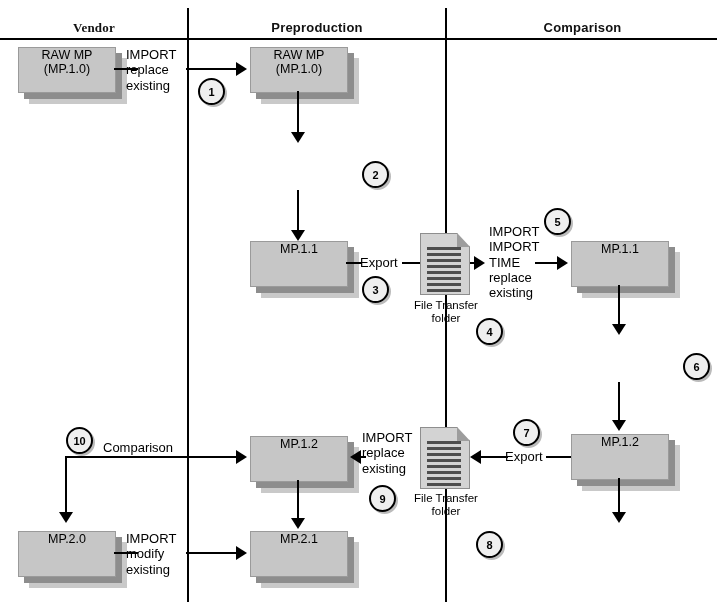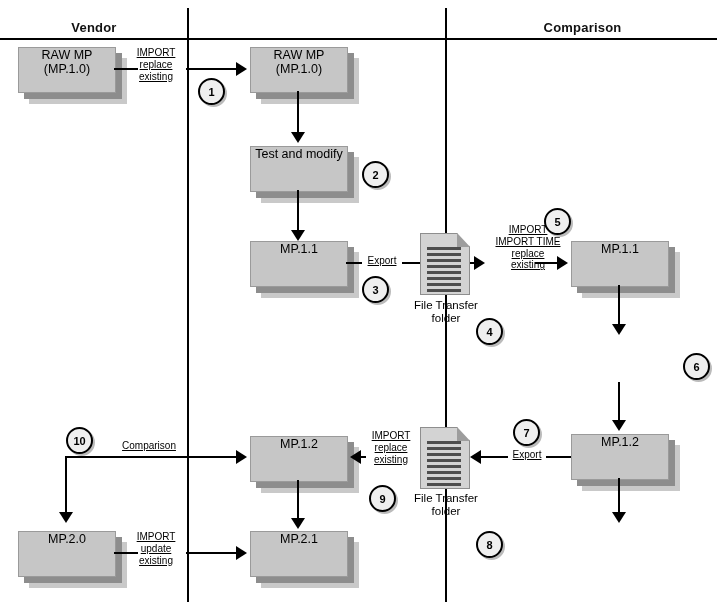--- a/index.html
+++ b/index.html
@@ -30,37 +30,38 @@
   .doc .lines i{display:block;height:3px;background:#4d4d4d;margin-bottom:3px;}
   .doc-label{position:absolute;text-align:center;font-size:11.5px;line-height:1.15;}
 
   
   .circ{position:absolute;width:23px;height:23px;border-radius:50%;
         background:#efefef;border:2px solid #000;
         display:flex;align-items:center;justify-content:center;
         font-size:11px;font-weight:bold;color:#000;box-shadow:2px 2px 0 0 #bbb;}
 
   
-  .elabel{position:absolute;text-align:center;font-size:10px;line-height:1.18;color:#000;text-decoration:underline;}
+  .elabel{position:absolute;font-size:13px;line-height:1.18;color:#000;}
 
   
   .ln{position:absolute;background:#000;}
   .lnh{height:2px;}
   .lnv{width:2px;}
   .arr{position:absolute;width:0;height:0;}
   .arr-r{border-top:7px solid transparent;border-bottom:7px solid transparent;border-left:11px solid #000;}
   .arr-l{border-top:7px solid transparent;border-bottom:7px solid transparent;border-right:11px solid #000;}
   .arr-d{border-left:7px solid transparent;border-right:7px solid transparent;border-top:11px solid #000;}
 </style>
 </head>
 <body>
 
 <div id="stage">
 
-  <div class="lane-title" style="left:0px;top:20px;width:188px;">Vendor</div>
+  <div class="lane-title" style="left:0px;top:20px;width:188px;font-family:Liberation Serif, serif;">Vendor</div>
+  <div class="lane-title" style="left:190px;top:20px;width:254px;">Preproduction</div>
   <div class="lane-title" style="left:448px;top:20px;width:269px;">Comparison</div>
 
   <div class="hrule" style="left:0px;top:38px;width:717px;height:2px;"></div>
   <div class="vrule" style="left:187px;top:8px;height:594px;"></div>
   <div class="vrule" style="left:445px;top:8px;height:594px;"></div>
 
   <div class="box" style="left:18px;top:47px;width:96px;height:44px;">
     <span>
       <span>RAW MP</span>
       <span>(MP.1.0)</span>
@@ -84,23 +85,20 @@
   <div class="box" style="left:250px;top:47px;width:96px;height:44px;">
     <span>
       <span>RAW MP</span>
       <span>(MP.1.0)</span>
     </span>
   </div>
 
   <div class="ln lnv" style="left:297px;top:91px;height:44px;"></div>
   <div class="arr arr-d" style="left:291px;top:132px;"></div>
 
-  <div class="box" style="left:250px;top:146px;width:96px;height:44px;">
-    <span>Test and modify</span>
-  </div>
   <div class="circ" style="left:362px;top:161px;">
     <span>2</span>
   </div>
 
   <div class="ln lnv" style="left:297px;top:190px;height:44px;"></div>
   <div class="arr arr-d" style="left:291px;top:230px;"></div>
 
   <div class="box" style="left:250px;top:241px;width:96px;height:44px;">
     <span>MP.1.1</span>
   </div>
@@ -237,21 +235,21 @@
   <div class="ln lnv" style="left:297px;top:480px;height:40px;"></div>
   <div class="arr arr-d" style="left:291px;top:518px;"></div>
 
   <div class="box" style="left:18px;top:531px;width:96px;height:44px;">
     <span>MP.2.0</span>
   </div>
 
   <div class="ln lnh" style="left:114px;top:552px;width:24px;"></div>
   <div class="elabel" style="left:126px;top:531px;width:60px;">
     <span>IMPORT</span><br>
-    <span>update</span><br>
+    <span>modify</span><br>
     <span>existing</span>
   </div>
   <div class="ln lnh" style="left:186px;top:552px;width:52px;"></div>
   <div class="arr arr-r" style="left:236px;top:546px;"></div>
 
   <div class="box" style="left:250px;top:531px;width:96px;height:44px;">
     <span>MP.2.1</span>
   </div>
 
 </div>

